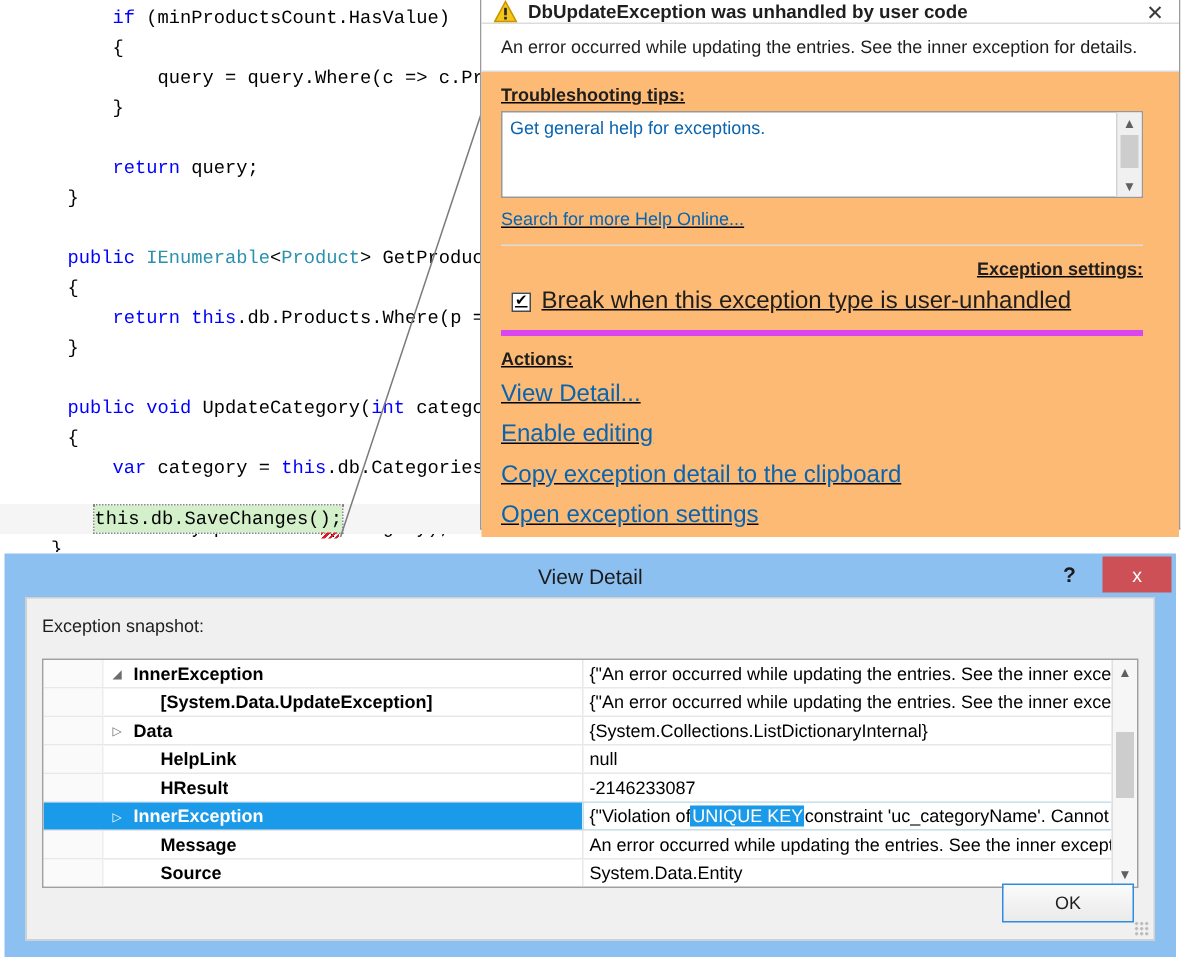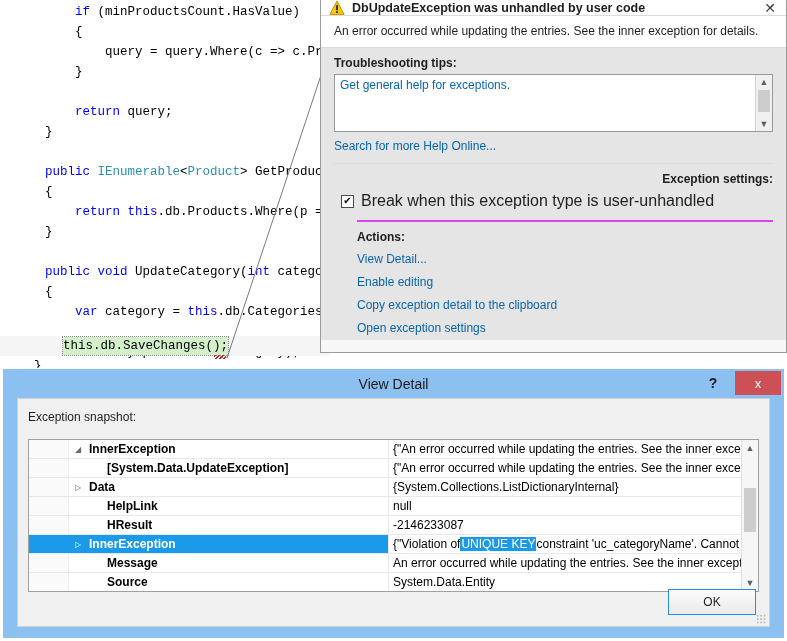--- a/index.html
+++ b/index.html
@@ -65,21 +65,21 @@
     white-space:nowrap;
   }
   #exc-close{
     width:20px;height:20px;display:flex;align-items:center;justify-content:center;
     font-size:14px;color:#3c3c3c;cursor:pointer;
   }
   #exc-message{
     padding:8px 10px 9px 13px;font-size:12px;color:#1e1e1e;
     background:#ffffff;border-bottom:1px solid #dcdcdc;
   }
-  #exc-body{background:#e5e5e5;padding:8px 13px 0 13px;}
+  #exc-body{background:#fdba74;padding:8px 24px 0 13px;text-decoration:underline;}
   .sec-head{font-weight:bold;font-size:12px;color:#1e1e1e;margin-bottom:4px;}
   #tips-box{
     background:#ffffff;border:1px solid #999;height:58px;
     position:relative;box-sizing:border-box;
   }
   #tips-link{
     color:#0964b0;font-size:12px;padding:3px 5px;display:inline-block;cursor:pointer;
   }
   .vscroll{
     position:absolute;right:0;top:0;width:17px;height:100%;
@@ -96,23 +96,23 @@
   #exc-settings-wrap{
     border-top:1px solid #dcdcdc;padding-top:8px;text-align:right;
   }
   .cbrow{display:flex;align-items:center;padding:2px 0 0 7px;}
   .cbox{
     width:13px;height:13px;border:1px solid #4a4a4a;background:#fff;
     margin-right:7px;display:flex;align-items:center;justify-content:center;
     font-size:10px;line-height:1;color:#000;box-sizing:border-box;cursor:pointer;
   }
   .cbrow span.lbl{font-size:16px;color:#1e1e1e;}
-  #actions-wrap{border-top:2px solid #d946ef;margin-top:10px;padding-top:8px;margin-left:23px;}
+  #actions-wrap{border-top:4px solid #d946ef;margin-top:10px;padding-top:8px;}
   .action-link{
-    display:block;color:#0964b0;font-size:12px;padding:4px 0 5px 0;cursor:pointer;
+    display:block;color:#0964b0;font-size:16px;padding:4px 0 5px 0;cursor:pointer;
   }
 
   
   #vd{
     position:absolute;left:3px;top:369px;width:781px;height:269px;
     background:#8cc0f0;
     box-sizing:border-box;
   }
   #vd-title{
     height:29px;position:relative;display:flex;align-items:center;justify-content:center;

